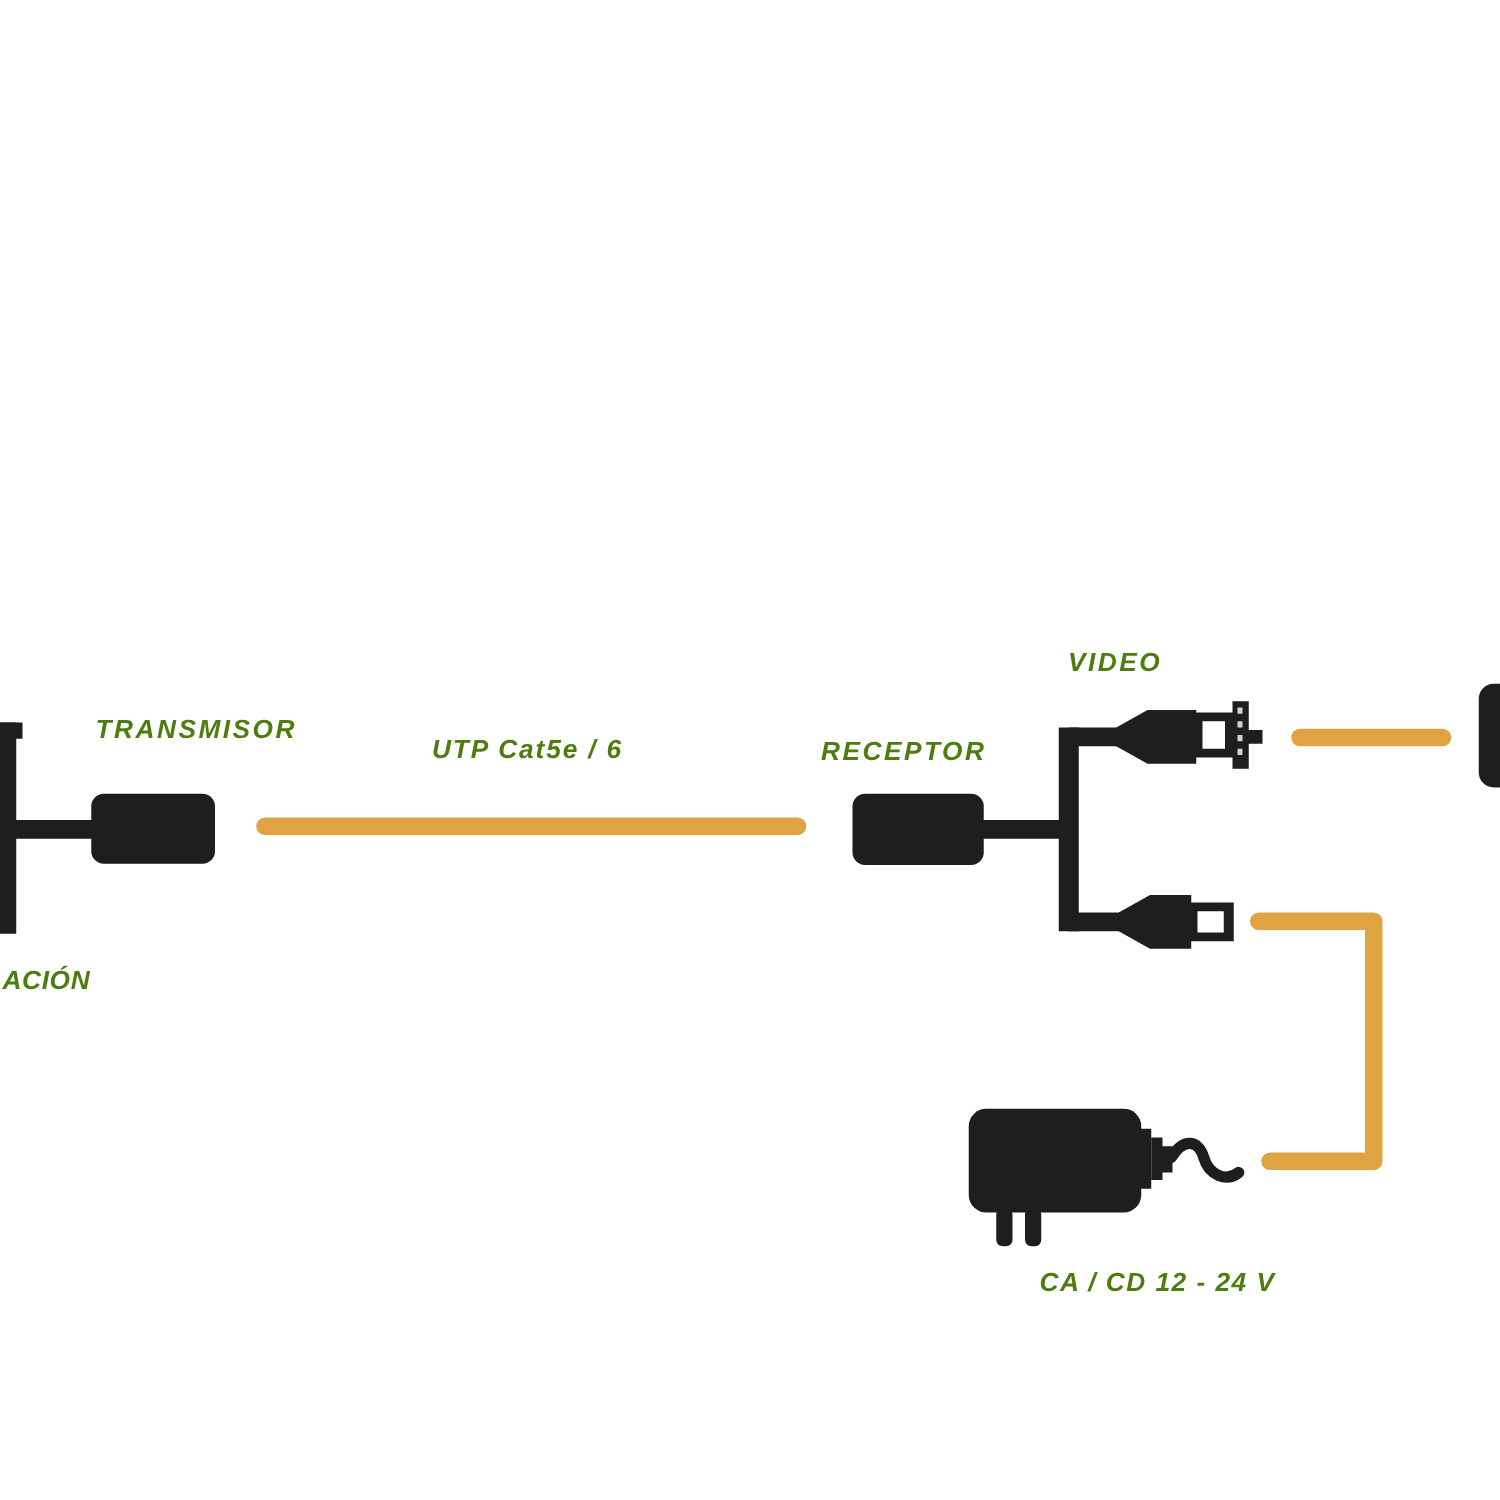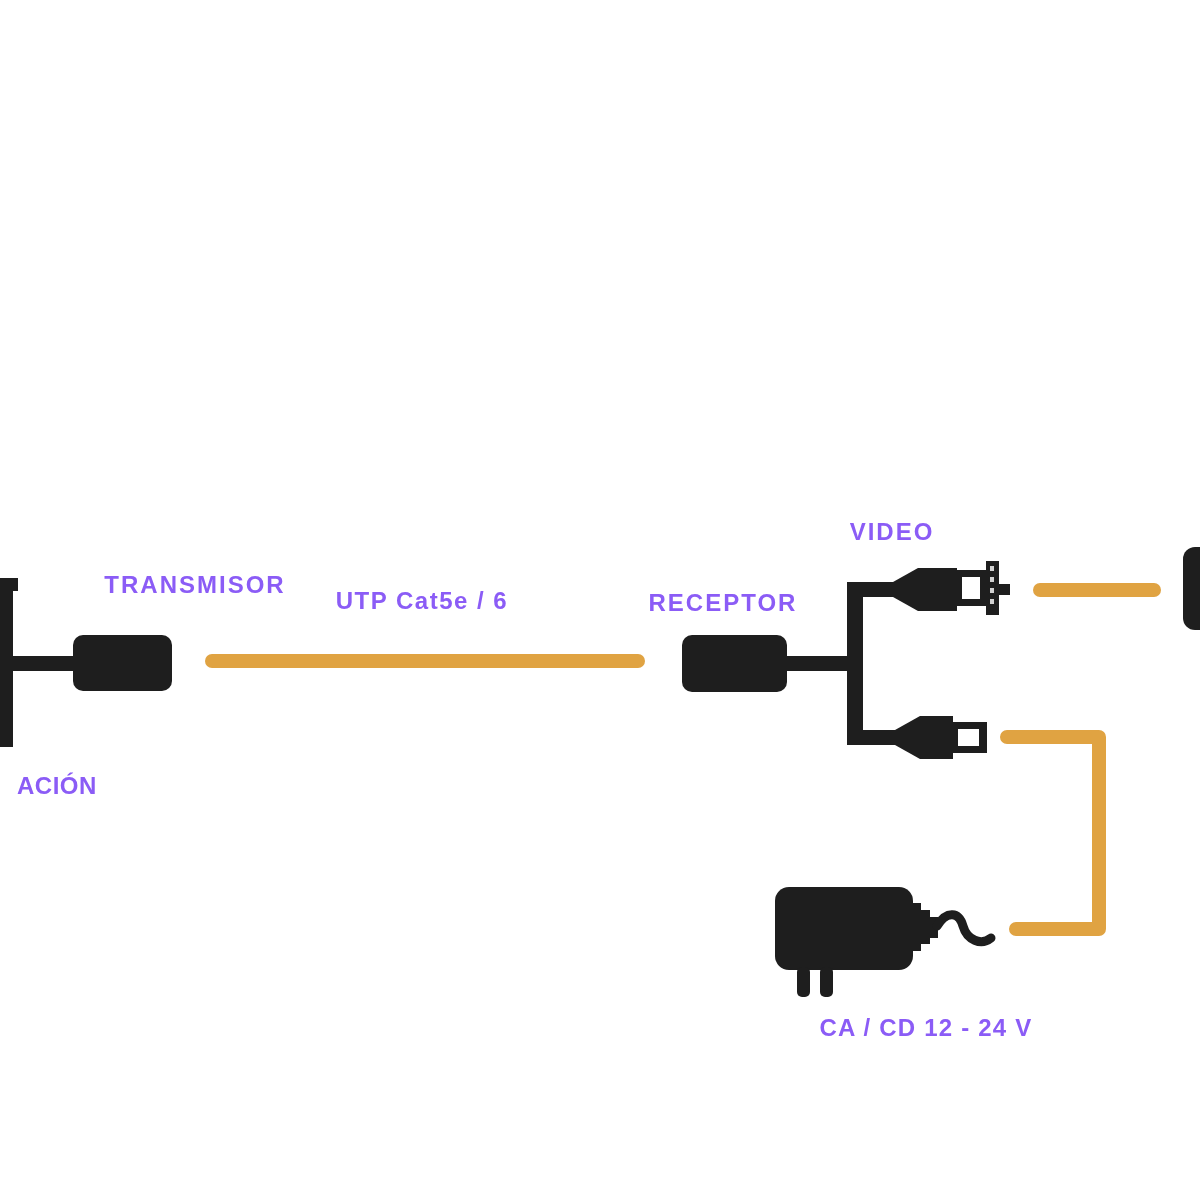--- a/index.html
+++ b/index.html
@@ -1,26 +1,26 @@
 <!DOCTYPE html>
 <html><head>
 <meta charset="utf-8">
 <style>
   html,body{margin:0;padding:0;background:#fff;}
   #canvas{position:relative;width:1200px;height:1200px;background:#ffffff;overflow:hidden;
           font-family:"Liberation Sans", sans-serif;}
   svg{position:absolute;left:0;top:0;}
-  .lbl{position:absolute;font-weight:bold;font-size:24px;color:#8b5cf6;
-       letter-spacing:2px;text-align:center;line-height:1;white-space:nowrap;}
-  .lbl-transmisor{left:57px;top:573px;width:200px;margin-left:38px;}
+  .lbl{position:absolute;font-weight:bold;font-size:21px;color:#4d7c0f;
+       letter-spacing:2px;text-align:center;line-height:1;white-space:nowrap;font-style:italic;}
+  .lbl-transmisor{left:57px;top:573px;width:200px;}
   .lbl-utp{left:320px;top:589px;width:204px;letter-spacing:1.5px;}
   .lbl-receptor{left:641px;top:591px;width:164px;}
   .lbl-video{left:844px;top:520px;width:96px;}
   .lbl-alimentacion{left:841px;top:782px;width:230px;}
-  .lbl-acion{left:17px;top:774px;text-align:left;letter-spacing:0.5px;}
+  .lbl-acion{left:2px;top:774px;text-align:left;letter-spacing:0.5px;}
   .lbl-cacd{left:804px;top:1016px;width:244px;letter-spacing:1.2px;}
   .white{fill:#ffffff;}
   .knurl{fill:#ffffff;opacity:.8;}
 </style>
 </head>
 <body>
 
 <div id="canvas">
 
   <svg width="1200" height="1200" viewBox="0 0 1200 1200">

